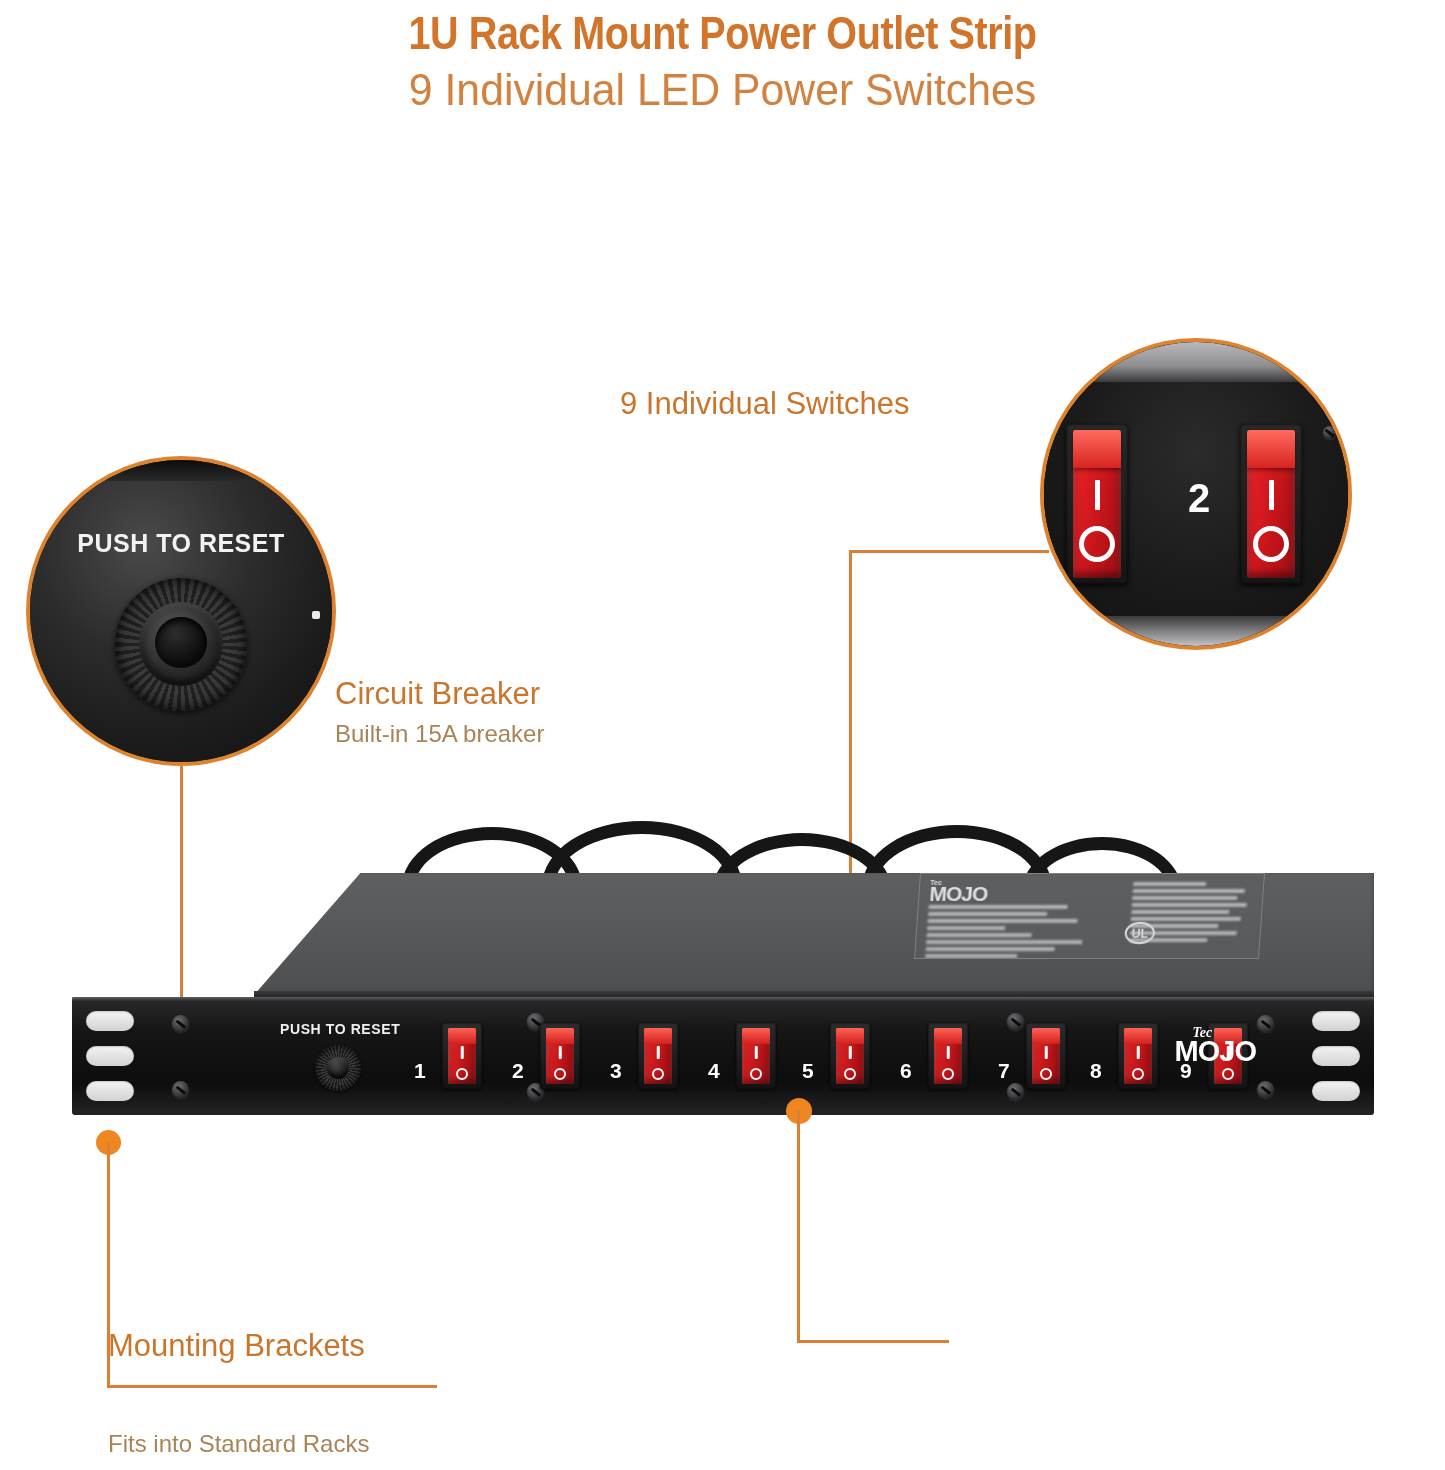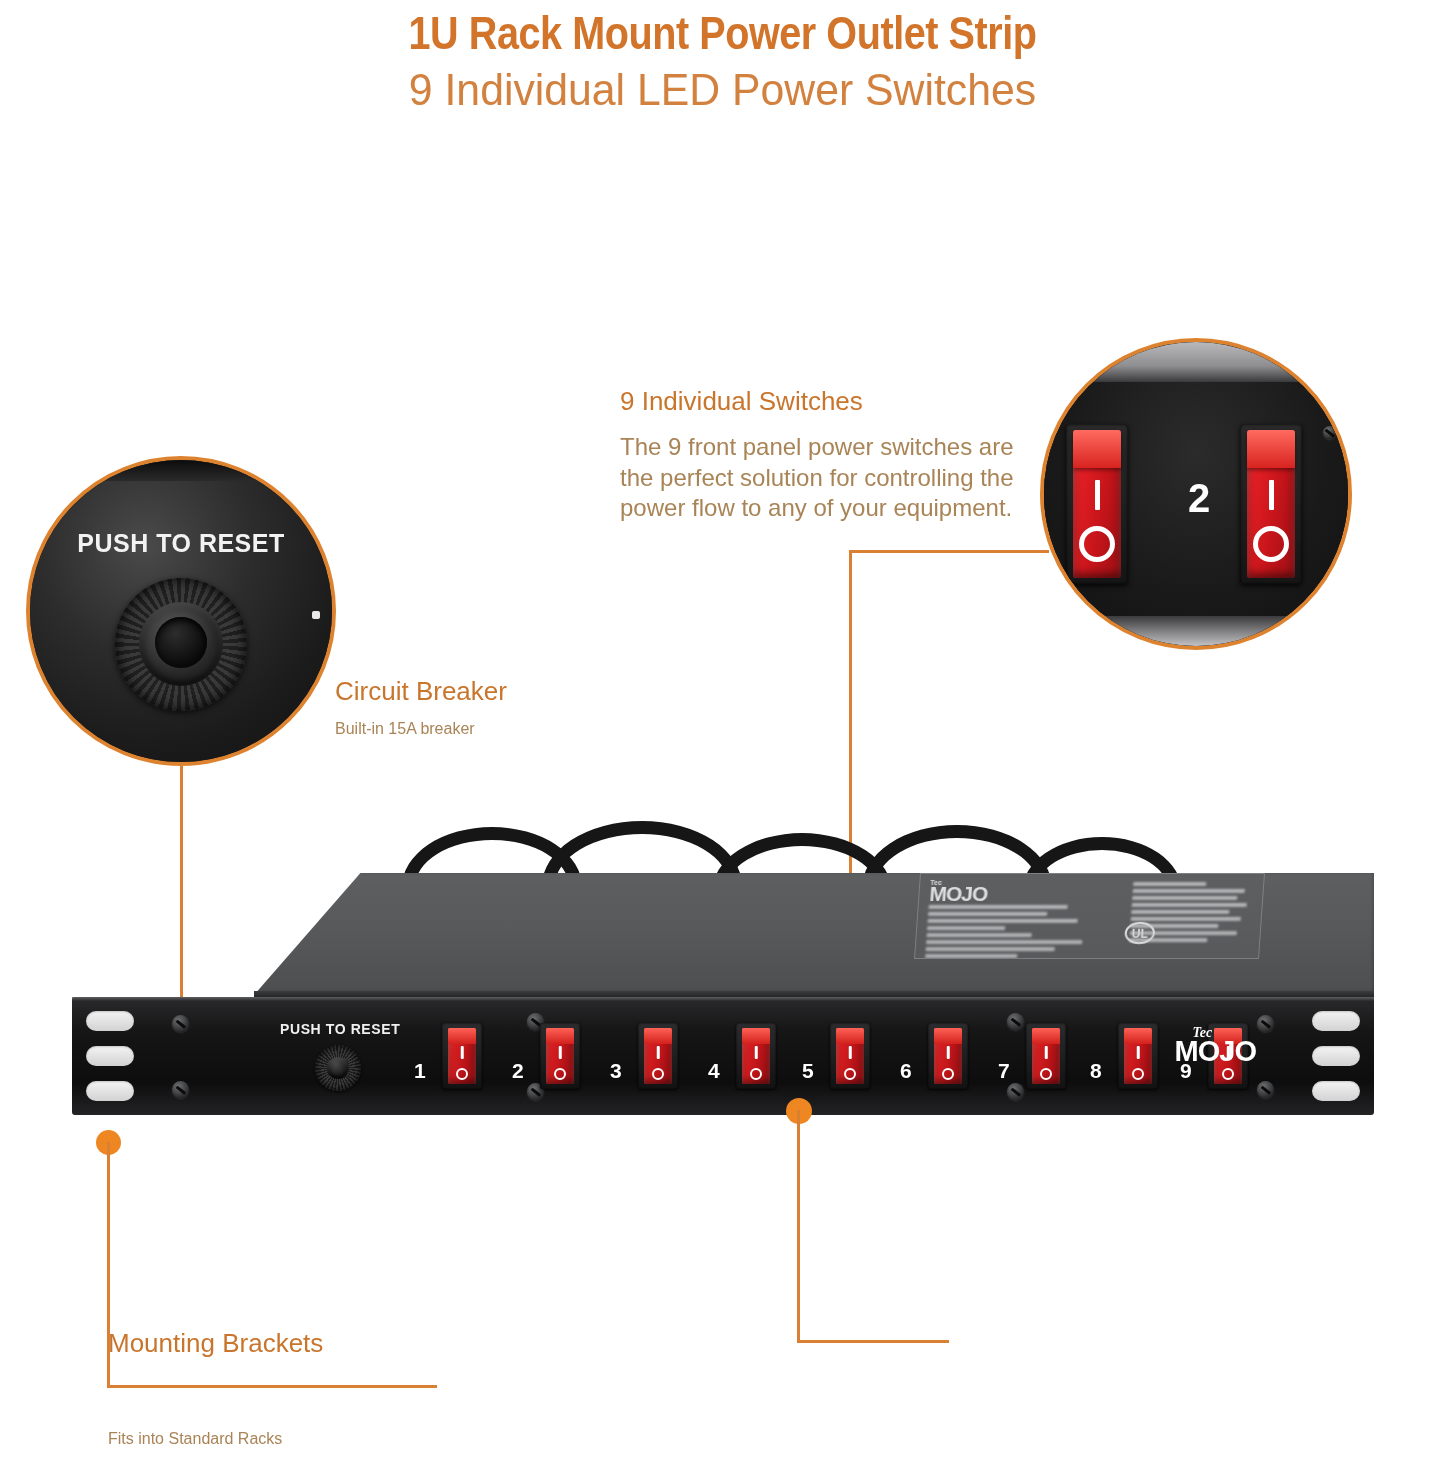--- a/index.html
+++ b/index.html
@@ -22,29 +22,29 @@
   }
   .subtitle {
     position: absolute; left: 0; top: 64px; width: 1445px;
     text-align: center; font-size: 45px; font-weight: 400;
     color: #D2813F; transform: scaleX(0.95); transform-origin: center top;
     white-space: nowrap;
   }
 
   
   .callout-h {
-    position: absolute; font-size: 26px; font-weight: 400;
+    position: absolute; font-size: 31px; font-weight: 400;
     color: #C9752C; white-space: nowrap;
   }
   .callout-b {
     position: absolute; font-size: 24px; line-height: 1.28;
     color: #A98456; font-weight: 400;
   }
   .callout-sub {
-    position: absolute; font-size: 16px; color: #A98456; white-space: nowrap;
+    position: absolute; font-size: 24px; color: #A98456; white-space: nowrap;
   }
 
   
   .ld { position: absolute; background: #D98032; }
   .ld-v { width: 3px; }
   .ld-h { height: 3px; }
   .dot {
     position: absolute; border-radius: 50%;
     background: #EE8722; box-shadow: 0 0 0 0 rgba(0,0,0,0);
   }
@@ -299,21 +299,20 @@
   </div>
 
   <div class="ld ld-v" style="left:180px; top:766px; width:3px; height:298px;"></div>
   <div class="ld ld-h" style="left:180px; top:1061px; width:48px; height:3px;"></div>
   <div class="dot" style="left:215px; top:1048px; width:29px; height:29px;"></div>
 
   <div class="callout-h" style="left:335px; top:676px;text-align:right;">Circuit Breaker</div>
   <div class="callout-sub" style="left:335px; top:720px;">Built-in 15A breaker</div>
 
   <div class="callout-h" style="left:620px; top:386px;">9 Individual Switches</div>
-  <div class="callout-b" style="left:620px; top:432px; width:412px;">The 9 front panel power switches are the perfect solution for controlling the power flow to any of your equipment.</div>
 
   <div class="mag" style="left:1040px; top:338px; width:312px; height:312px;">
     <div class="mag-inner">
       <div class="sw-face"></div>
       <div class="sw-toprail"></div>
       <div class="sw-panel"></div>
       <div class="sw-bottomrail"></div>
 
       <div class="rock-big" style="left:22px; top:82px; width:62px; height:160px;">
         <div class="cap">

